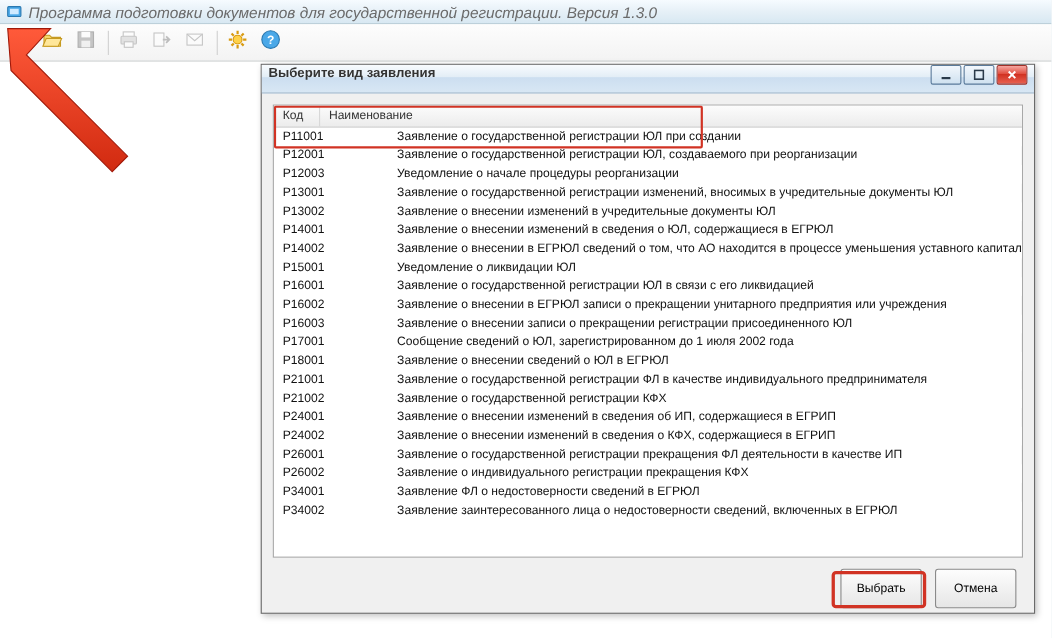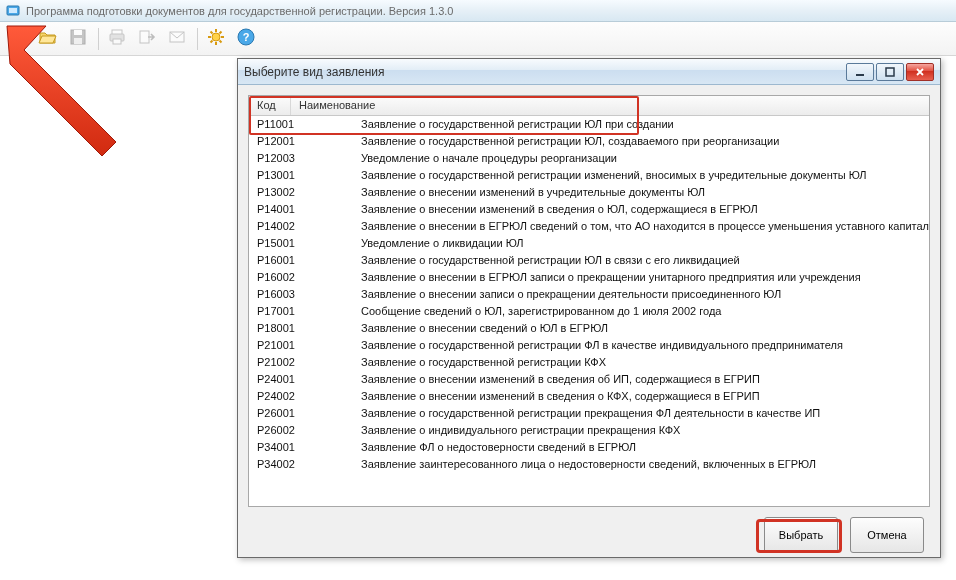--- a/index.html
+++ b/index.html
@@ -5,22 +5,23 @@
   * { box-sizing: border-box; }
   html, body { margin: 0; padding: 0; font-family: "Segoe UI", Tahoma, Arial, sans-serif; }
   body { width: 956px; height: 580px; background: #e8f0f3; overflow: hidden; position: relative; }
 
   
   .main-titlebar {
     height: 22px;
     background: linear-gradient(to bottom, #f6fbff 0%, #e6f0f7 50%, #d8e8f2 100%);
     border-bottom: 1px solid #b8ccd8;
     display: flex; align-items: center;
-    font-size: 11px; color: #6a6a6a;
+    font-size: 14px; color: #6a6a6a;
     padding: 0 6px;
+    font-style: italic;
   }
   .main-titlebar .app-icon {
     width: 14px; height: 14px; margin-right: 6px;
     display:inline-flex; align-items:center; justify-content:center;
   }
 
   
   .toolbar {
     height: 34px;
     background: linear-gradient(to bottom, #fdfdfd 0%, #f3f3f3 100%);
@@ -61,22 +62,23 @@
     width: 704px; height: 500px;
     background: #f0f0f0;
     border: 1px solid #6a6a6a;
     box-shadow: 2px 2px 6px rgba(0,0,0,0.25);
     display: flex; flex-direction: column;
   }
   .dialog-titlebar {
     height: 26px;
     background: linear-gradient(to bottom, #f8fbfe 0%, #e2edf6 45%, #ccdef0 46%, #d8e7f4 100%);
     border-bottom: 1px solid #9db8cf;
-    display: flex; align-items: center;
+    display: flex; 
     padding: 0 6px;
+    font-weight: bold;
   }
   .dialog-title { font-size: 12px; color: #333; flex: 1; }
   .win-controls { display: flex; gap: 2px; }
   .win-btn {
     width: 28px; height: 18px;
     border: 1px solid #5a7a9a;
     border-radius: 2px;
     display:flex; align-items:center; justify-content:center;
     font-size: 10px; font-weight: bold; color: #2a3a4a;
     background: linear-gradient(to bottom, #f2f7fc, #cfe1f0);
@@ -309,21 +311,21 @@
           <div class="grid-row">
             <div class="cell-code">Р16001</div>
             <div class="cell-name">Заявление о государственной регистрации ЮЛ в связи с его ликвидацией</div>
           </div>
           <div class="grid-row">
             <div class="cell-code">Р16002</div>
             <div class="cell-name">Заявление о внесении в ЕГРЮЛ записи о прекращении унитарного предприятия или учреждения</div>
           </div>
           <div class="grid-row">
             <div class="cell-code">Р16003</div>
-            <div class="cell-name">Заявление о внесении записи о прекращении деятельности присоединенного ЮЛ</div>
+            <div class="cell-name">Заявление о внесении записи о прекращении регистрации присоединенного ЮЛ</div>
           </div>
           <div class="grid-row">
             <div class="cell-code">Р17001</div>
             <div class="cell-name">Сообщение сведений о ЮЛ, зарегистрированном до 1 июля 2002 года</div>
           </div>
           <div class="grid-row">
             <div class="cell-code">Р18001</div>
             <div class="cell-name">Заявление о внесении сведений о ЮЛ в ЕГРЮЛ</div>
           </div>
           <div class="grid-row">

